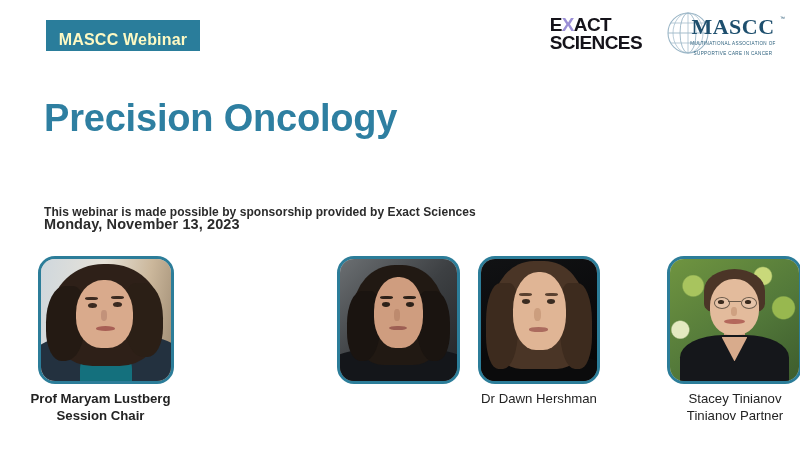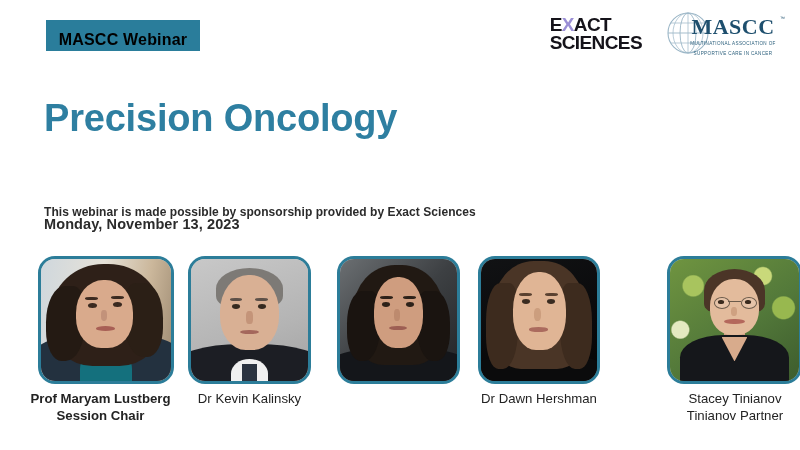--- a/index.html
+++ b/index.html
@@ -26,21 +26,21 @@
     left: 46px;
     top: 20px;
     width: 154px;
     height: 31px;
     background: #2A7D9B;
     display: flex;
     align-items: center;
     justify-content: center;
   }
   #badge .badge-label {
-    color: #000000;
+    color: #fef9c3;
     font-size: 16px;
     font-weight: bold;
     letter-spacing: 0.2px;
     line-height: 1;
     margin-top: 8px;
   }
 
   
   #logo-row {
     position: absolute;
@@ -340,42 +340,20 @@
           <div class="nose"></div>
             <div class="mouth"></div>
         </div>
       </div>
       <div class="speaker-caption">
         <span>Prof Maryam Lustberg</span>
         <span class="role">Session Chair</span>
       </div>
     </div>
 
-    <div class="speaker" style="left:188px; width:123px;">
-      <div class="photo-frame p2" style="width:123px; height:128px;">
-        <div class="photo-inner">
-          <div class="bg"></div>
-            <div class="body"></div>
-            <div class="shirt"></div>
-            <div class="collar"></div>
-          <div class="hair"></div>
-            <div class="face"></div>
-          <div class="brow l"></div>
-            <div class="brow r"></div>
-          <div class="eye l"></div>
-            <div class="eye r"></div>
-          <div class="nose"></div>
-            <div class="mouth"></div>
-        </div>
-      </div>
-      <div class="speaker-caption">
-        <span>Dr Kevin Kalinsky</span>
-        <span class="role"></span>
-      </div>
-    </div>
 
     <div class="speaker" style="left:337px; width:123px;">
       <div class="photo-frame p3" style="width:123px; height:128px;">
         <div class="photo-inner">
           <div class="bg"></div>
             <div class="body"></div>
           <div class="hair"></div>
             <div class="hair2 hair"></div>
             <div class="hair3 hair"></div>
           <div class="face"></div>

